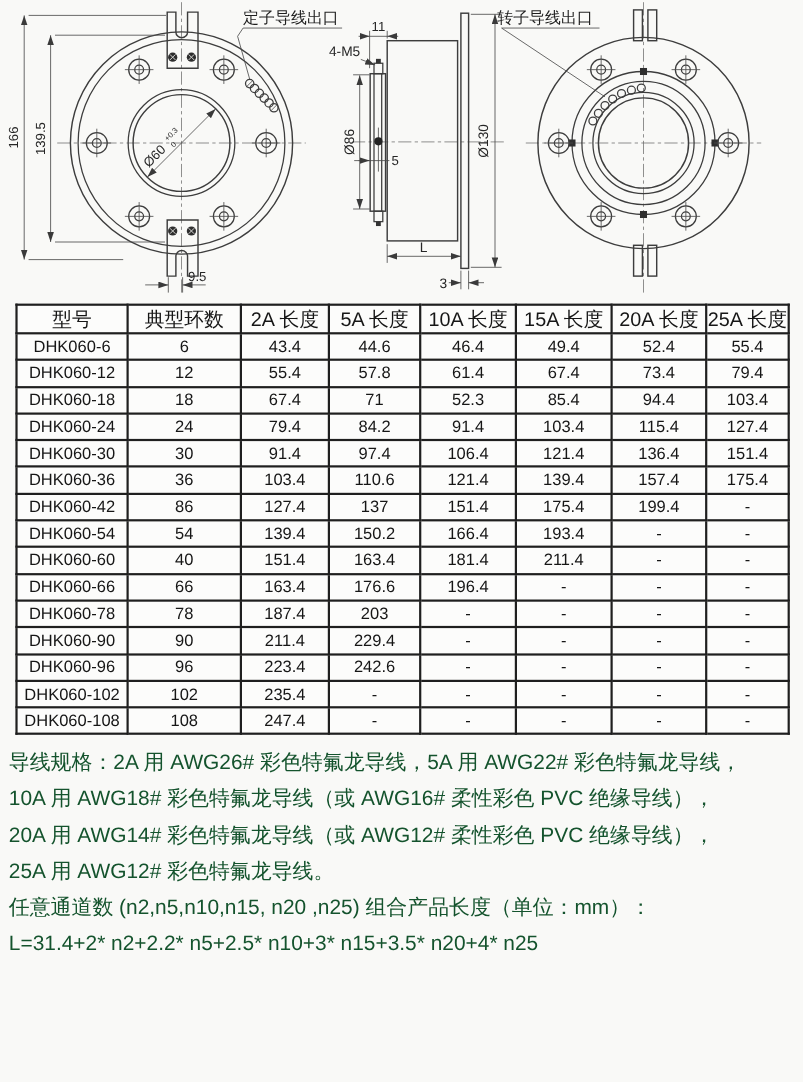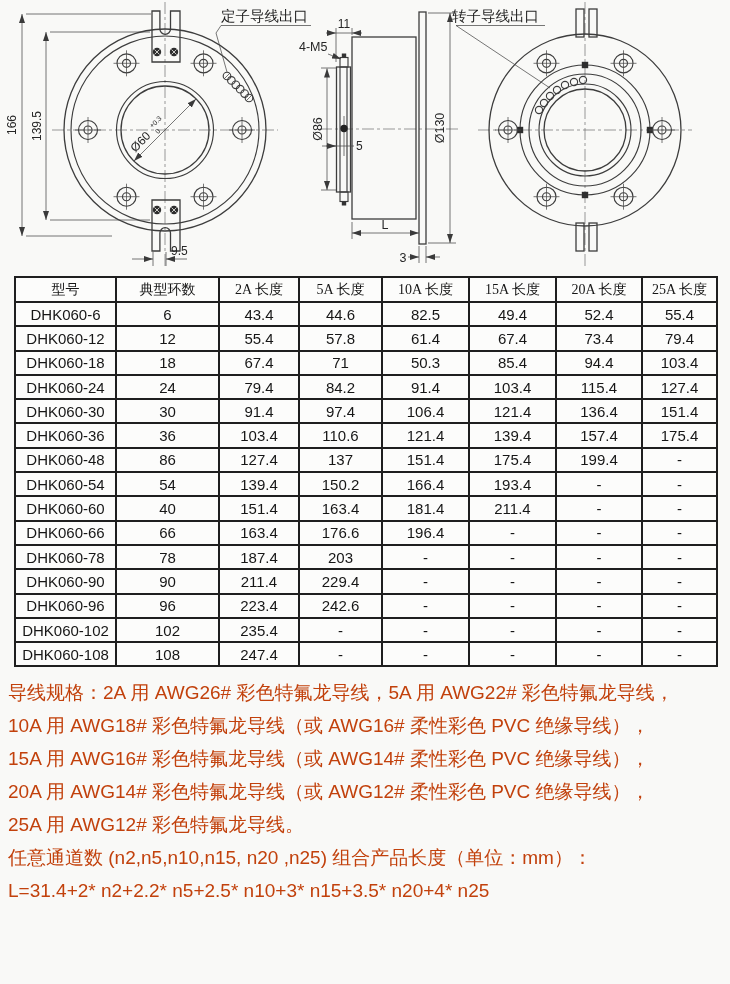--- a/index.html
+++ b/index.html
@@ -32,28 +32,28 @@
     vertical-align:middle;
     padding:0;
     font-weight:normal;
     height:22.3px;
     font-size:15px;
     color:#161616;
     background:#fcfcfb;
     overflow:hidden;
     white-space:nowrap;
   }
-  .spec th { font-size:14px; height:23px;font-family:Liberation Serif, serif; }
+  .spec th { font-size:18px; height:23px; }
 
   .notes { margin:9px 8px 0 8px; }
   .notes p {
     margin:0;
     font-size:19px;
     line-height:33px;
-    color:#c2410c;
+    color:#14532d;
     white-space:nowrap;
   }
 </style>
 </head>
 <body>
 
 <svg class="drawings" viewBox="0 0 730 272">
   <defs>
     <marker id="ar" markerWidth="10" markerHeight="8" refX="9" refY="3" orient="auto-start-reverse" markerUnits="userSpaceOnUse">
       <path d="M0,0 L9,3 L0,6 Z" fill="#3a3a3a"></path>
@@ -249,41 +249,41 @@
       <th>20A 长度</th>
       <th>25A 长度</th>
     </tr>
   </thead>
   <tbody>
       <tr>
         <td>DHK060-6</td>
         <td>6</td>
         <td>43.4</td>
         <td>44.6</td>
-        <td>82.5</td>
+        <td>46.4</td>
         <td>49.4</td>
         <td>52.4</td>
         <td>55.4</td>
       </tr>
       <tr>
         <td>DHK060-12</td>
         <td>12</td>
         <td>55.4</td>
         <td>57.8</td>
         <td>61.4</td>
         <td>67.4</td>
         <td>73.4</td>
         <td>79.4</td>
       </tr>
       <tr>
         <td>DHK060-18</td>
         <td>18</td>
         <td>67.4</td>
         <td>71</td>
-        <td>50.3</td>
+        <td>52.3</td>
         <td>85.4</td>
         <td>94.4</td>
         <td>103.4</td>
       </tr>
       <tr>
         <td>DHK060-24</td>
         <td>24</td>
         <td>79.4</td>
         <td>84.2</td>
         <td>91.4</td>
@@ -305,21 +305,21 @@
         <td>DHK060-36</td>
         <td>36</td>
         <td>103.4</td>
         <td>110.6</td>
         <td>121.4</td>
         <td>139.4</td>
         <td>157.4</td>
         <td>175.4</td>
       </tr>
       <tr>
-        <td>DHK060-48</td>
+        <td>DHK060-42</td>
         <td>86</td>
         <td>127.4</td>
         <td>137</td>
         <td>151.4</td>
         <td>175.4</td>
         <td>199.4</td>
         <td>-</td>
       </tr>
       <tr>
         <td>DHK060-54</td>
@@ -400,18 +400,17 @@
         <td>-</td>
         <td>-</td>
         <td>-</td>
       </tr>
     </tbody>
 </table>
 
 <div class="notes">
   <p>导线规格：2A 用 AWG26# 彩色特氟龙导线，5A 用 AWG22# 彩色特氟龙导线，</p>
   <p>10A 用 AWG18# 彩色特氟龙导线（或 AWG16# 柔性彩色 PVC 绝缘导线），</p>
-  <p>15A 用 AWG16# 彩色特氟龙导线（或 AWG14# 柔性彩色 PVC 绝缘导线），</p>
   <p>20A 用 AWG14# 彩色特氟龙导线（或 AWG12# 柔性彩色 PVC 绝缘导线），</p>
   <p>25A 用 AWG12# 彩色特氟龙导线。</p>
   <p>任意通道数 (n2,n5,n10,n15, n20 ,n25) 组合产品长度（单位：mm）：</p>
   <p>L=31.4+2* n2+2.2* n5+2.5* n10+3* n15+3.5* n20+4* n25</p>
 </div>
 
 </body></html>

